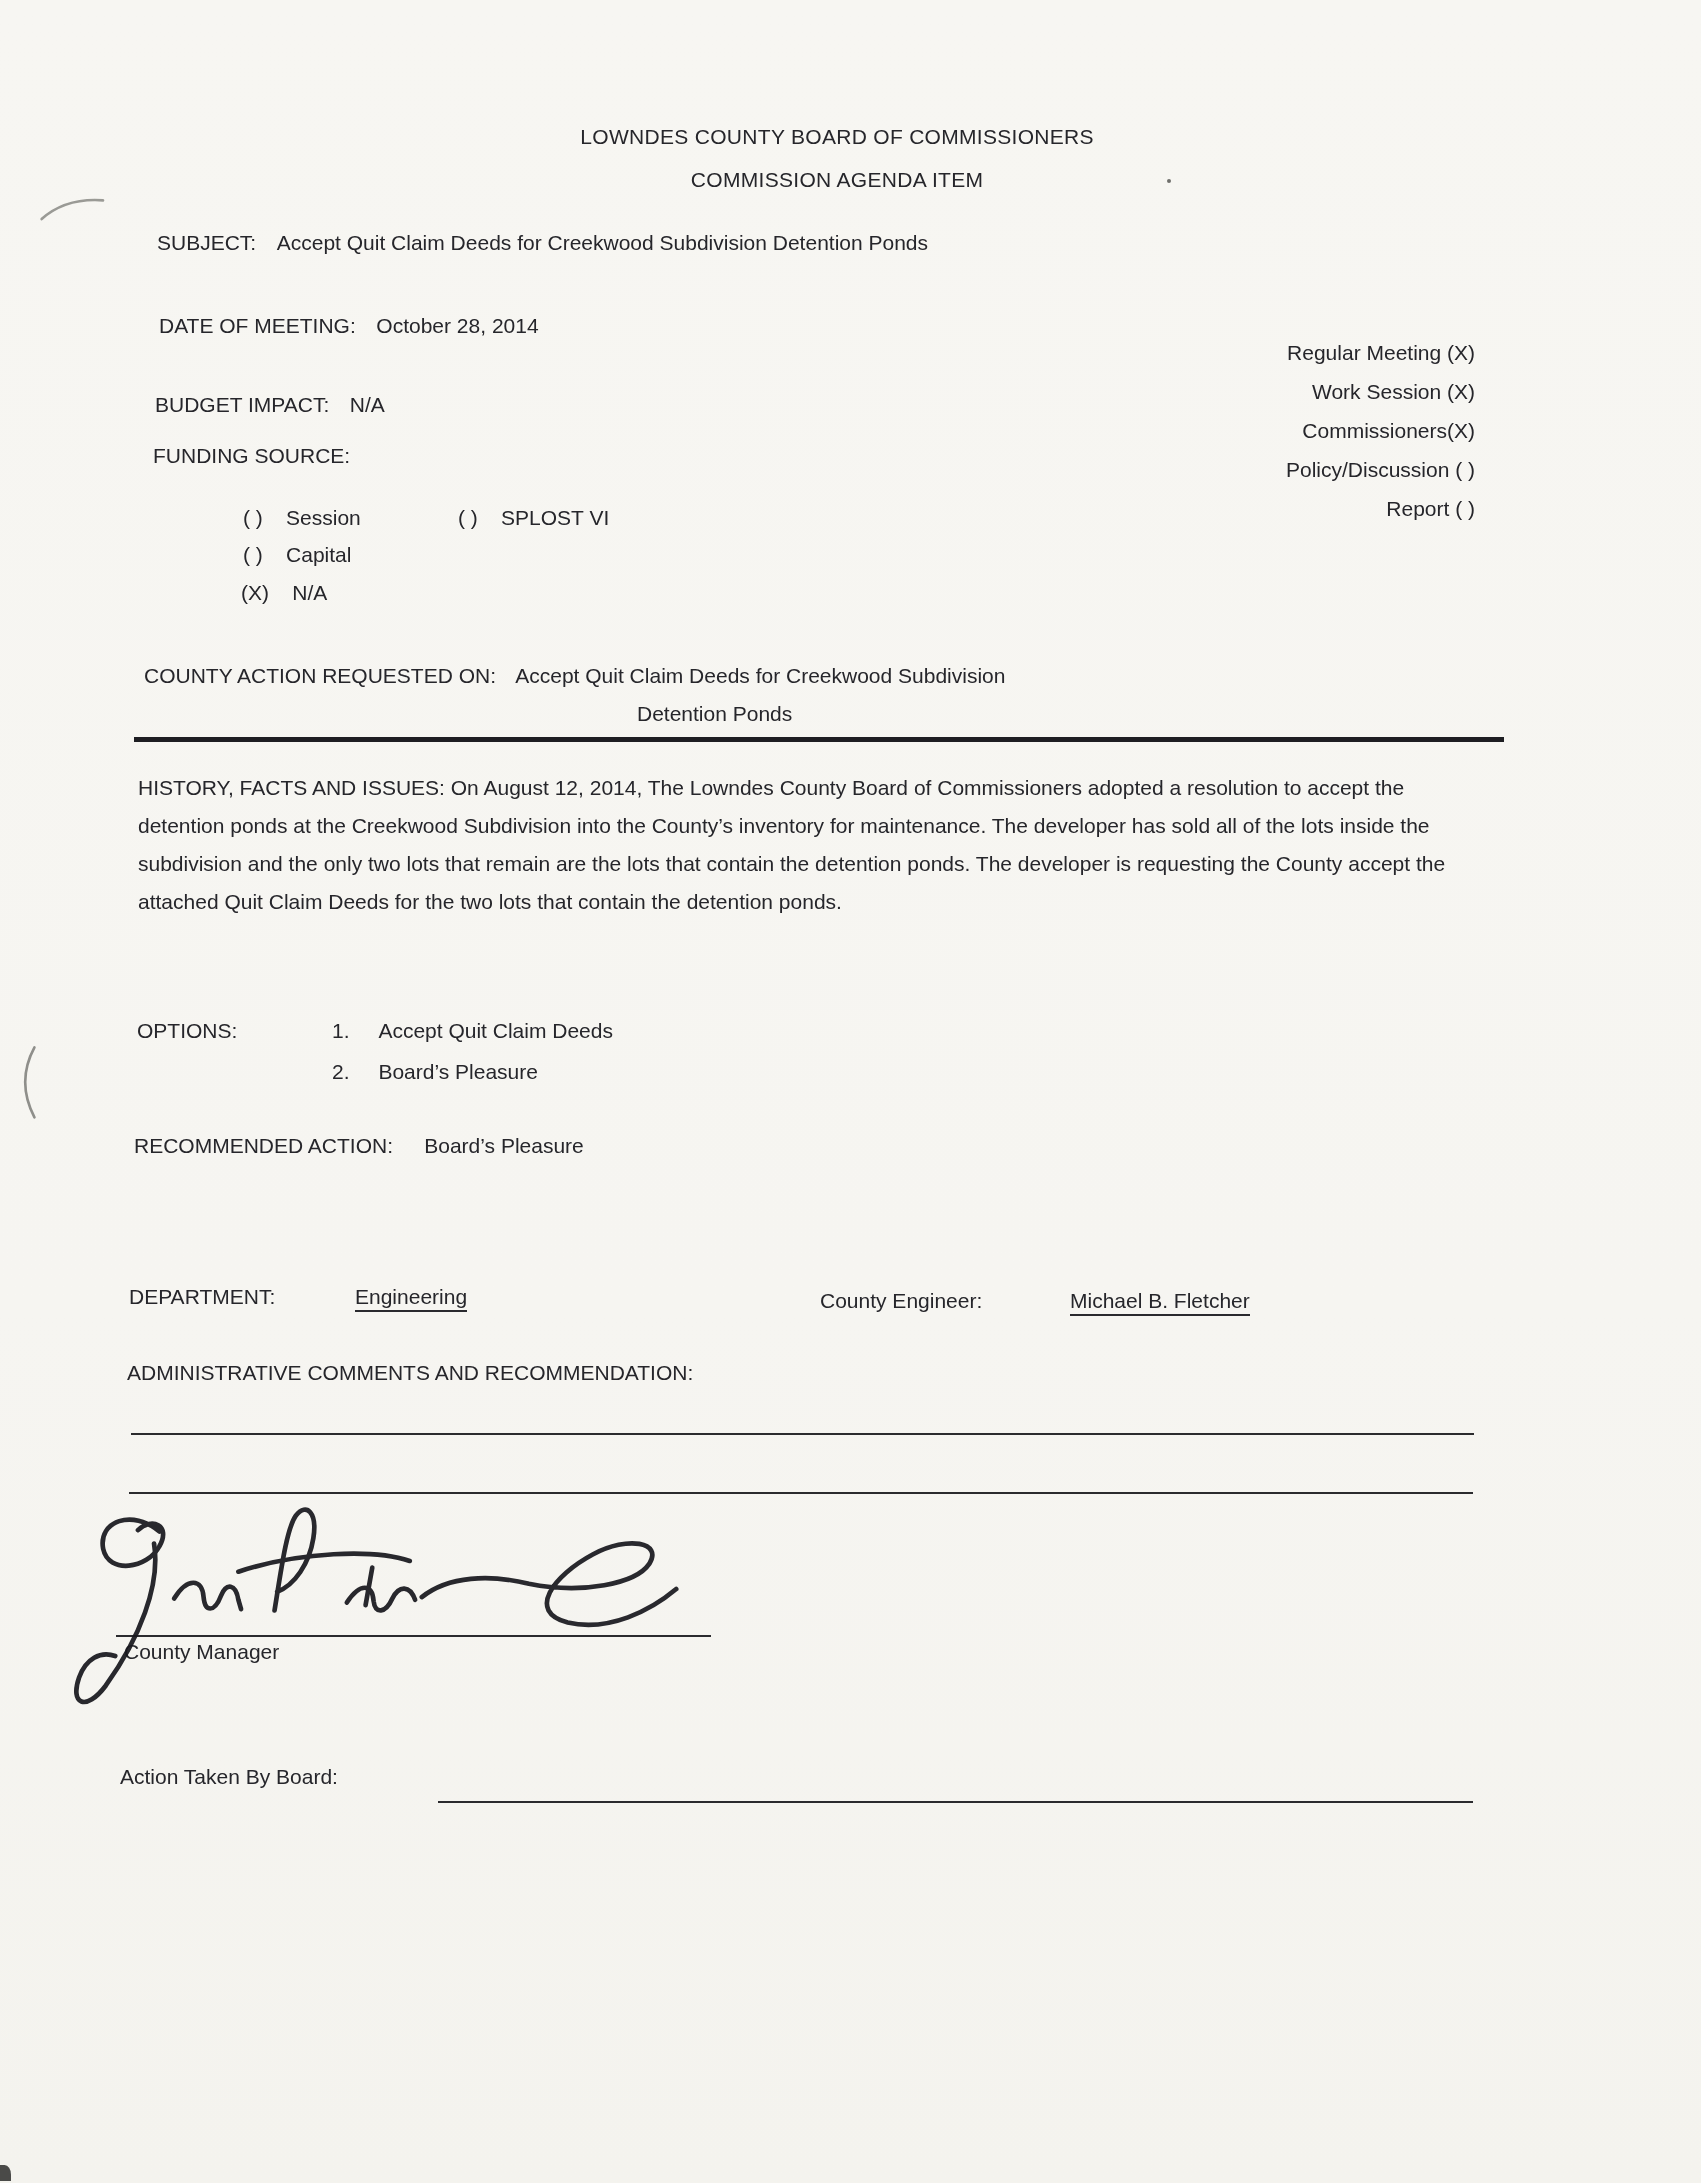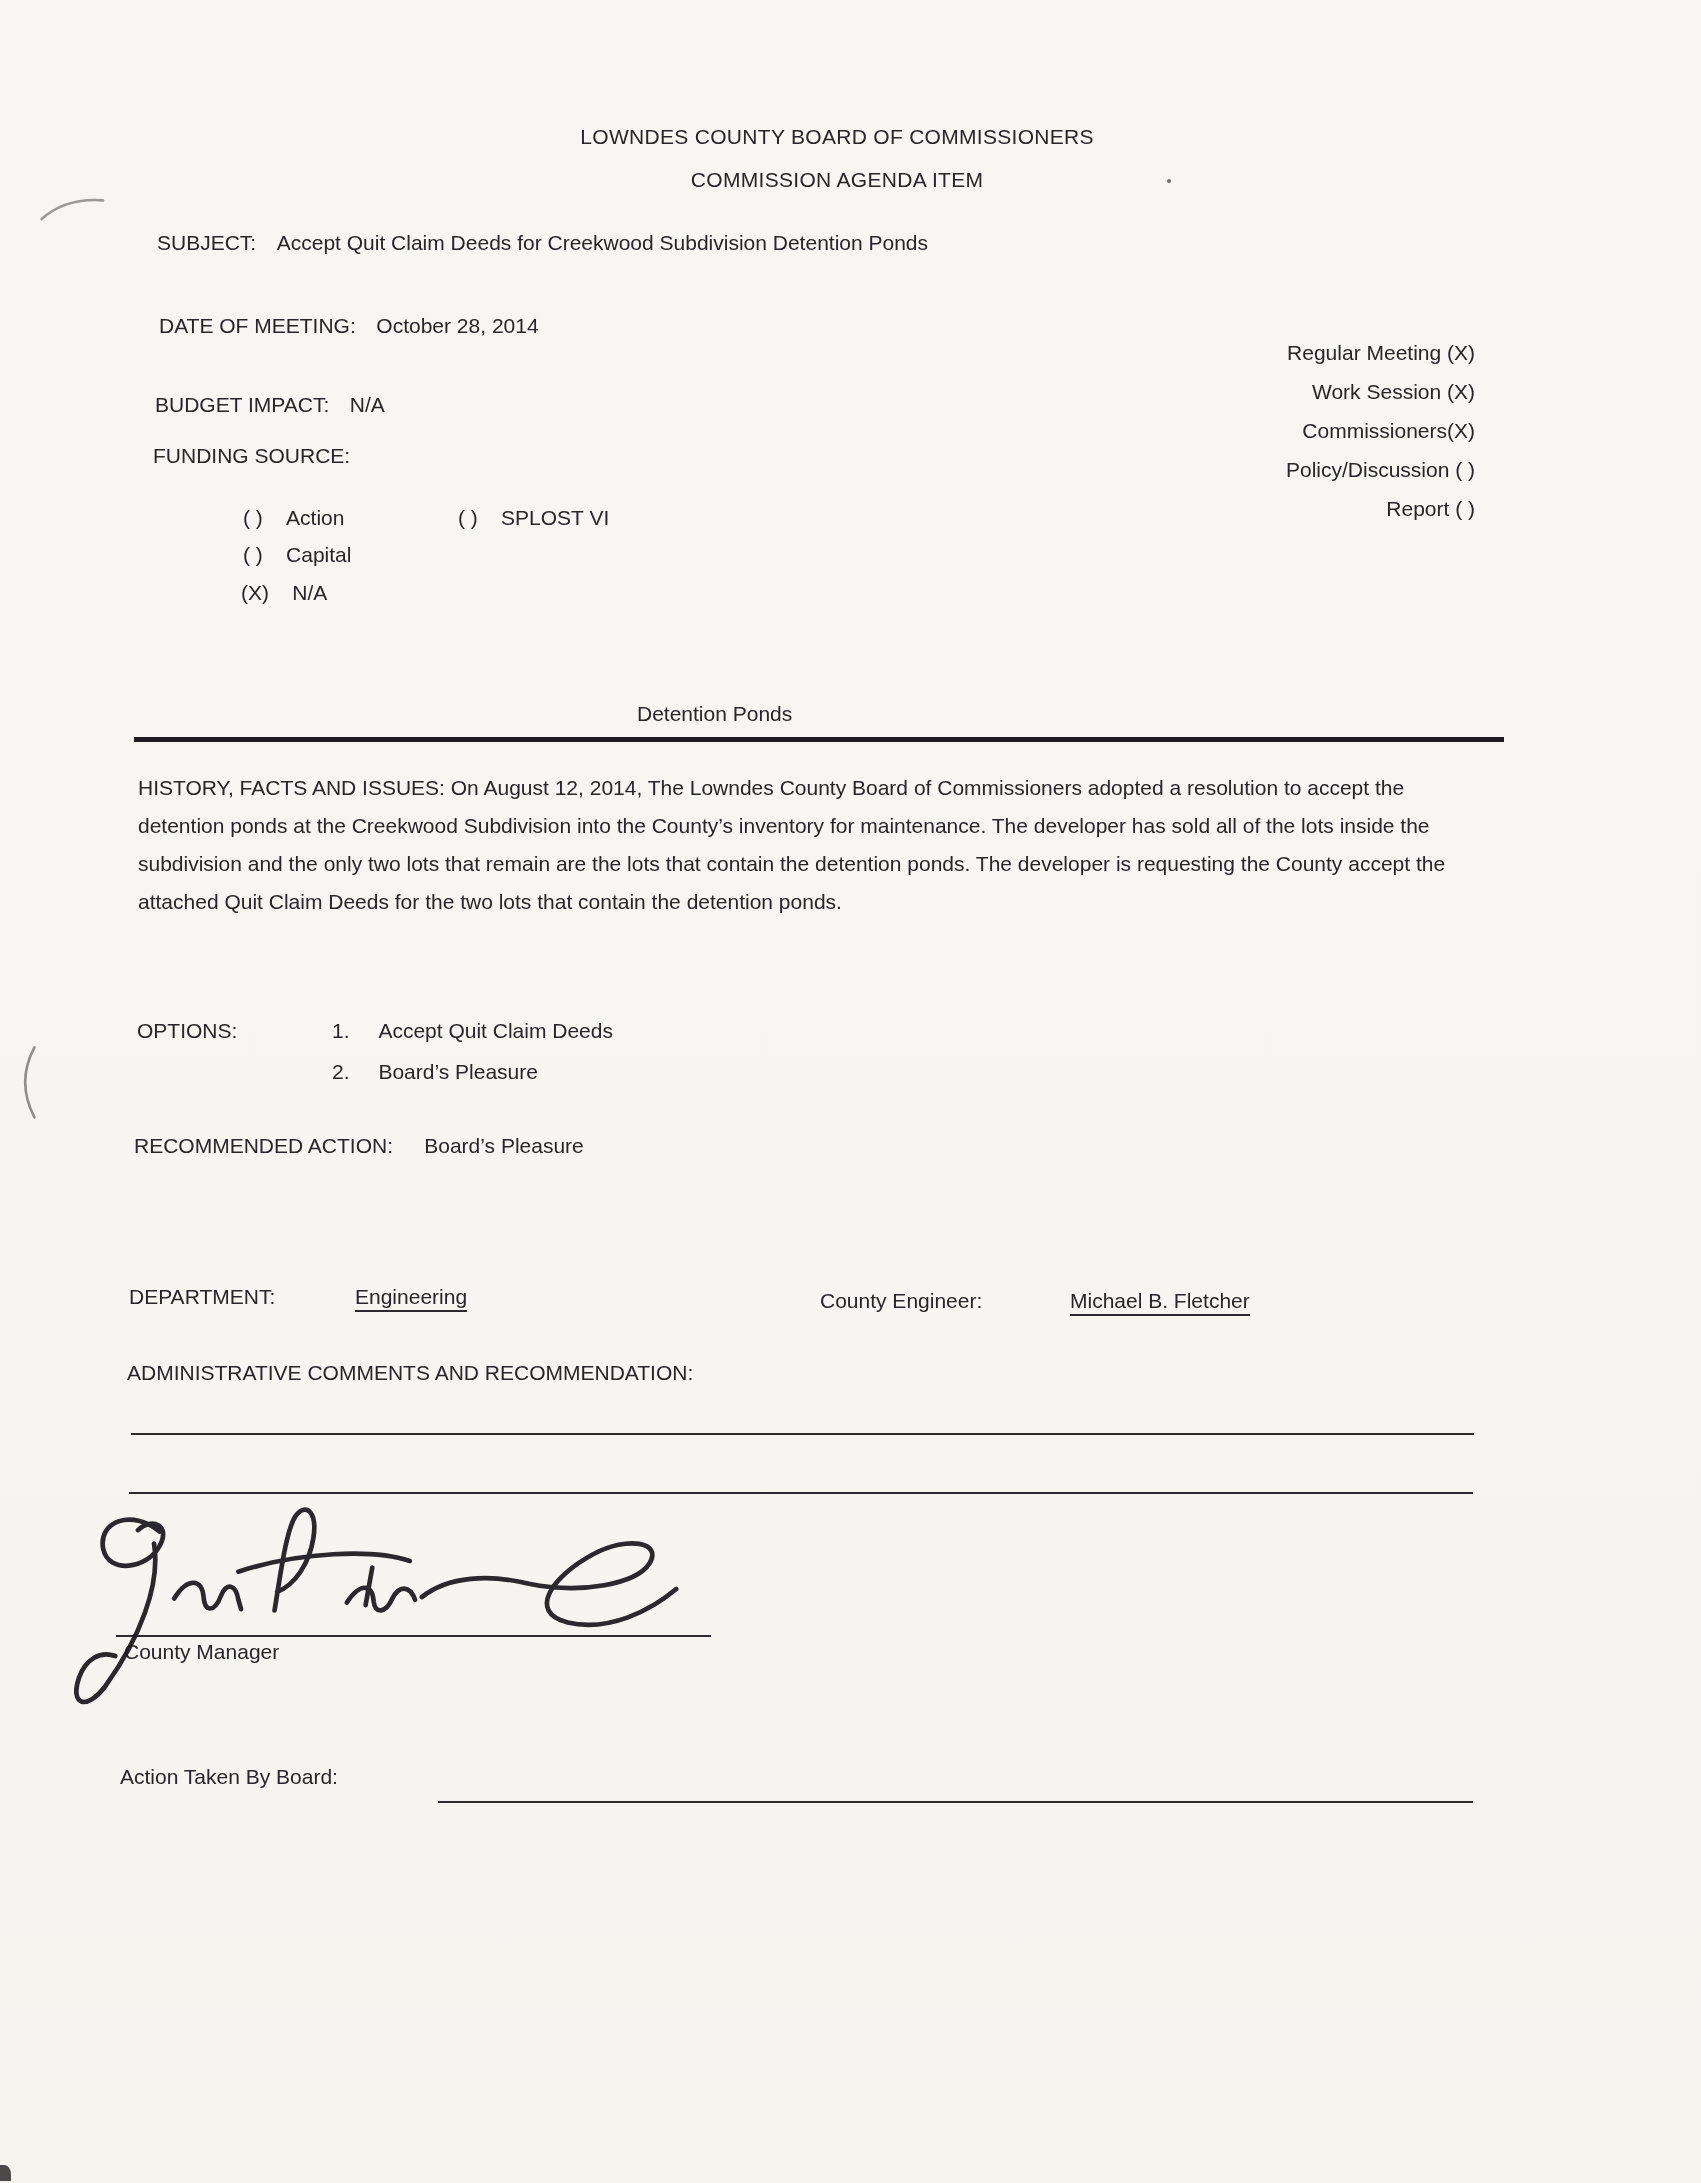--- a/index.html
+++ b/index.html
@@ -153,35 +153,39 @@
 
   <div class="abs budget-row">
     <span class="lbl">BUDGET IMPACT:</span>
     <span class="val">N/A</span>
   </div>
 
   <div class="abs funding-label">FUNDING SOURCE:</div>
 
   <div class="abs fund-opt fund-annual">
     <span class="opt-mark">( )</span>
-    <span class="opt-label">Action</span>
+    <span class="opt-label">Session</span>
   </div>
   <div class="abs fund-opt fund-splost">
     <span class="opt-mark">( )</span>
     <span class="opt-label">SPLOST  VI</span>
   </div>
   <div class="abs fund-opt fund-capital">
     <span class="opt-mark">( )</span>
     <span class="opt-label">Capital</span>
   </div>
   <div class="abs fund-opt fund-na">
     <span class="opt-mark">(X)</span>
     <span class="opt-label">N/A</span>
   </div>
 
+  <div class="abs county-action">
+    <span class="lbl">COUNTY ACTION REQUESTED ON:</span>
+    <span class="val">Accept Quit Claim Deeds for Creekwood Subdivision</span>
+  </div>
   <div class="abs county-action-l2">Detention Ponds</div>
 
   <div class="thick-rule"></div>
 
   <p class="history"><span>HISTORY, FACTS AND ISSUES:</span> <span>On August 12, 2014, The Lowndes County Board of Commissioners adopted a resolution to accept the detention ponds at the Creekwood Subdivision into the County’s inventory for maintenance.  The developer has sold all of the lots inside the subdivision and the only two lots that remain are the lots that contain the detention ponds.  The developer is requesting the County accept the attached Quit Claim Deeds for the two lots that contain the detention ponds.</span></p>
 
   <div class="abs options-label">OPTIONS:</div>
   <div class="abs option-row-1">
     <span class="opt-num">1.</span><span class="opt-text">Accept Quit Claim Deeds</span>
   </div>

